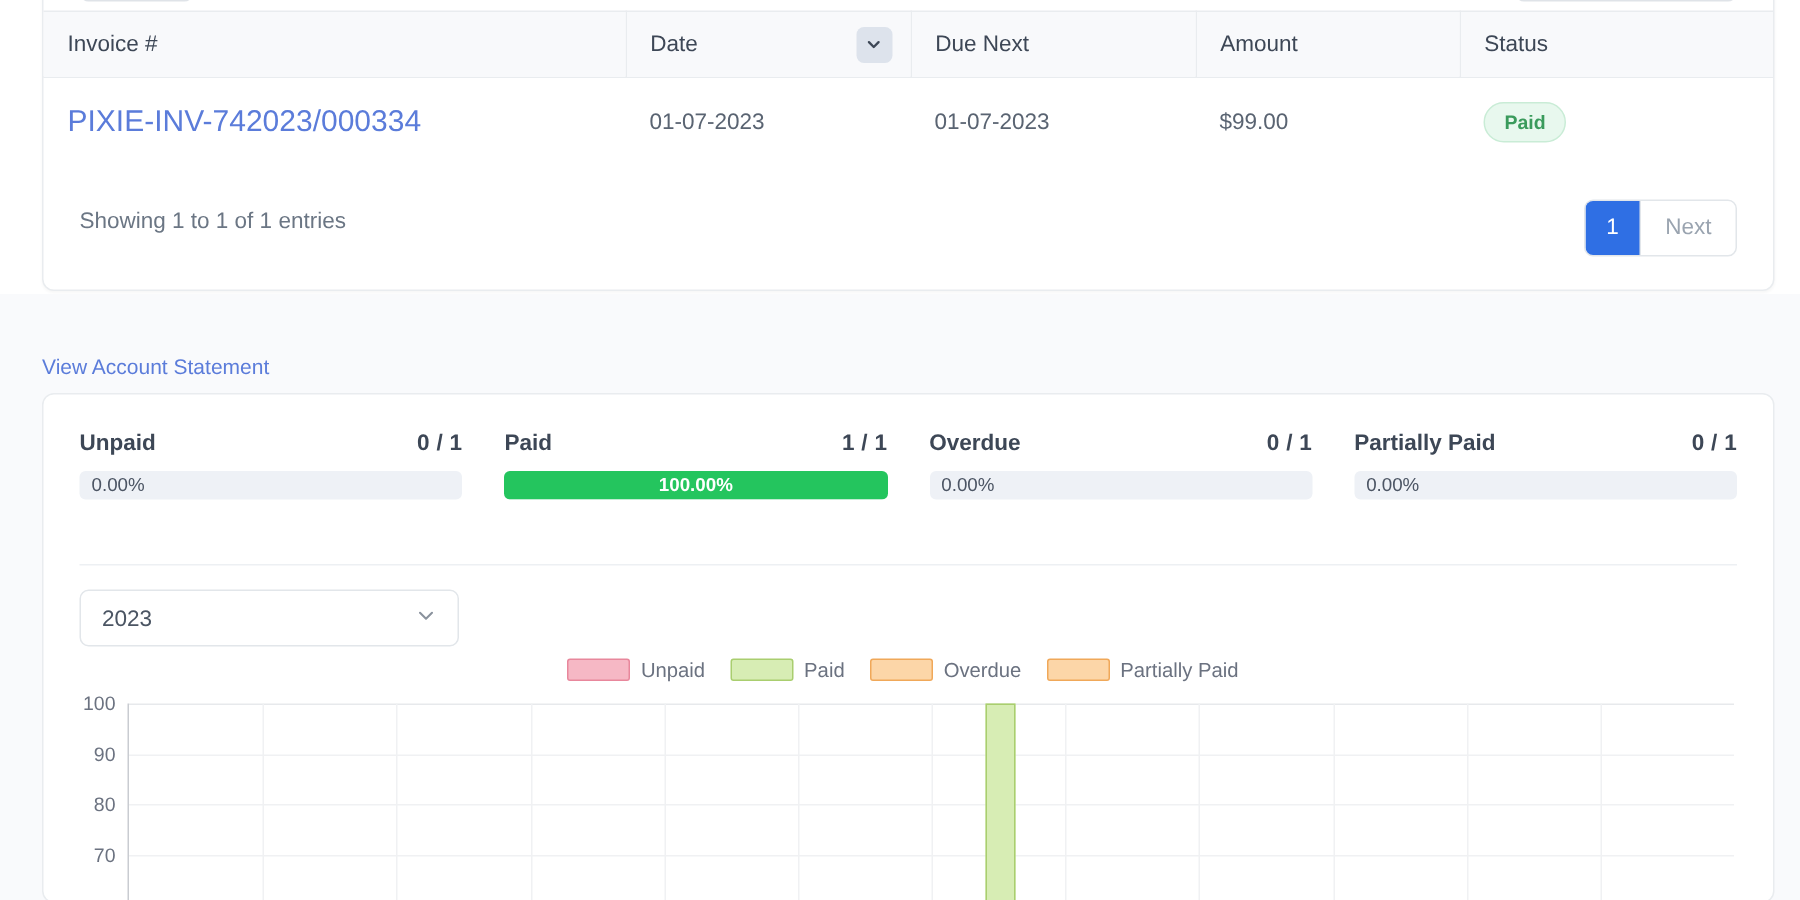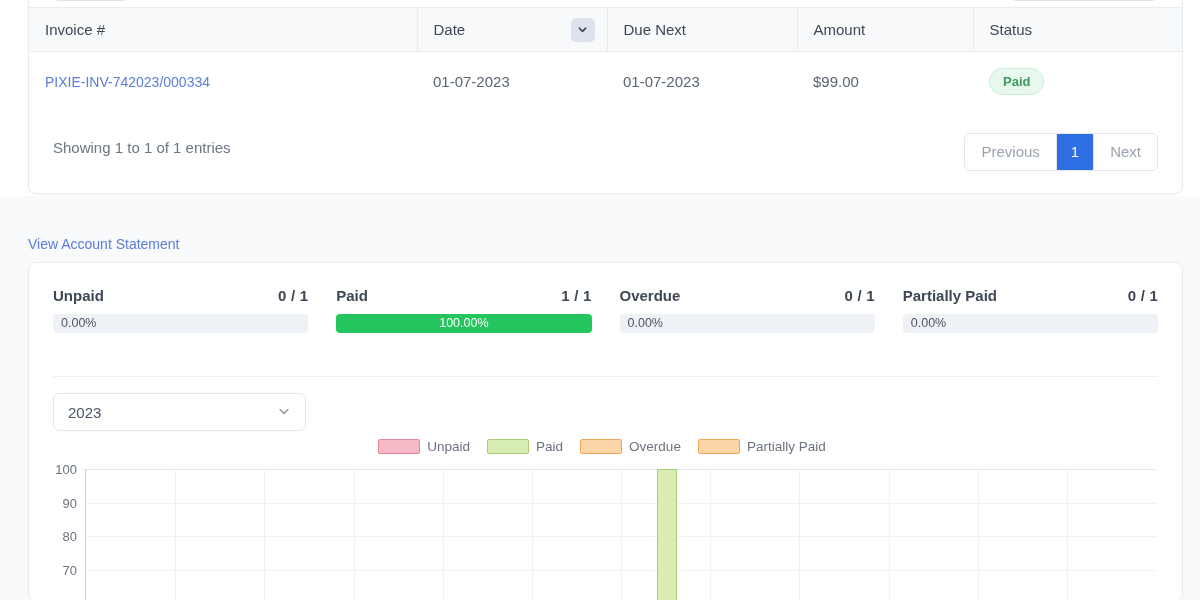--- a/index.html
+++ b/index.html
@@ -59,21 +59,21 @@
     position:absolute; right: 12px; top: 50%; transform: translateY(-50%);
     width: 24px; height: 24px; border-radius: 5px;
     background:#dde3ec; color:#3d4756;
     display:flex; align-items:center; justify-content:center;
   }
   table.invoices tbody td {
     padding: 16px; font-size: 15px; color:#5a6472;
     border-bottom: 0;
     height: 42px; vertical-align: middle;
   }
-  .inv-link { color:#5b7cda; text-decoration: none; font-size: 14px; }
+  .inv-link { color:#5b7cda; text-decoration: none; font-size: 20px; }
   .badge-paid {
     display:inline-block; padding: 5px 13px; border-radius: 14px;
     background:#e8f8ee; border:1px solid #c9ecd6;
     color:#3a9b5c; font-size: 13px; font-weight: 700;
   }
 
   .table-footer {
     position:absolute; left:0; right:0; bottom: 0; height: 86px;
     padding: 0 24px;
   }
@@ -126,21 +126,21 @@
   .stat-bar .fill {
     position:absolute; left:0; top:0; bottom:0;
     background:#24c55e;
   }
   .stat-bar .pct-left {
     position:absolute; left:8px; top:0; line-height:19px;
     font-size: 12.5px; color:#4c5564;text-align:center;
   }
   .stat-bar .pct-center {
     position:absolute; left:0; right:0; top:0; line-height:19px;
-    text-align:center; font-size: 12.5px; color:#ffffff; font-weight: 400;
+    text-align:center; font-size: 12.5px; color:#ffffff; font-weight: 700;
   }
 
   .hr { position:absolute; left:24px; top:113px; width:1105px; height:1px; background:#edf0f3; }
 
   .year-select {
     position:absolute; left:24px; top:130px; width:253px; height:38px;
     border:1px solid #e2e6ea; border-radius:6px; background:#fff;
     display:flex; align-items:center; padding: 0 14px;
     font-size: 15px; color:#4b5563;
   }
@@ -228,21 +228,20 @@
           <td>
             <span class="badge-paid">Paid</span>
           </td>
         </tr>
       </tbody>
     </table>
 
     <div class="table-footer">
       <div class="showing-text">Showing 1 to 1 of 1 entries</div>
       <div class="pager">
-        <div>Previous</div>
         <div class="active">1</div>
         <div>Next</div>
       </div>
     </div>
   </div>
 
   <div class="strip-top-border"></div>
   <div class="strip"></div>
 
   <div class="panel-statement"></div>

